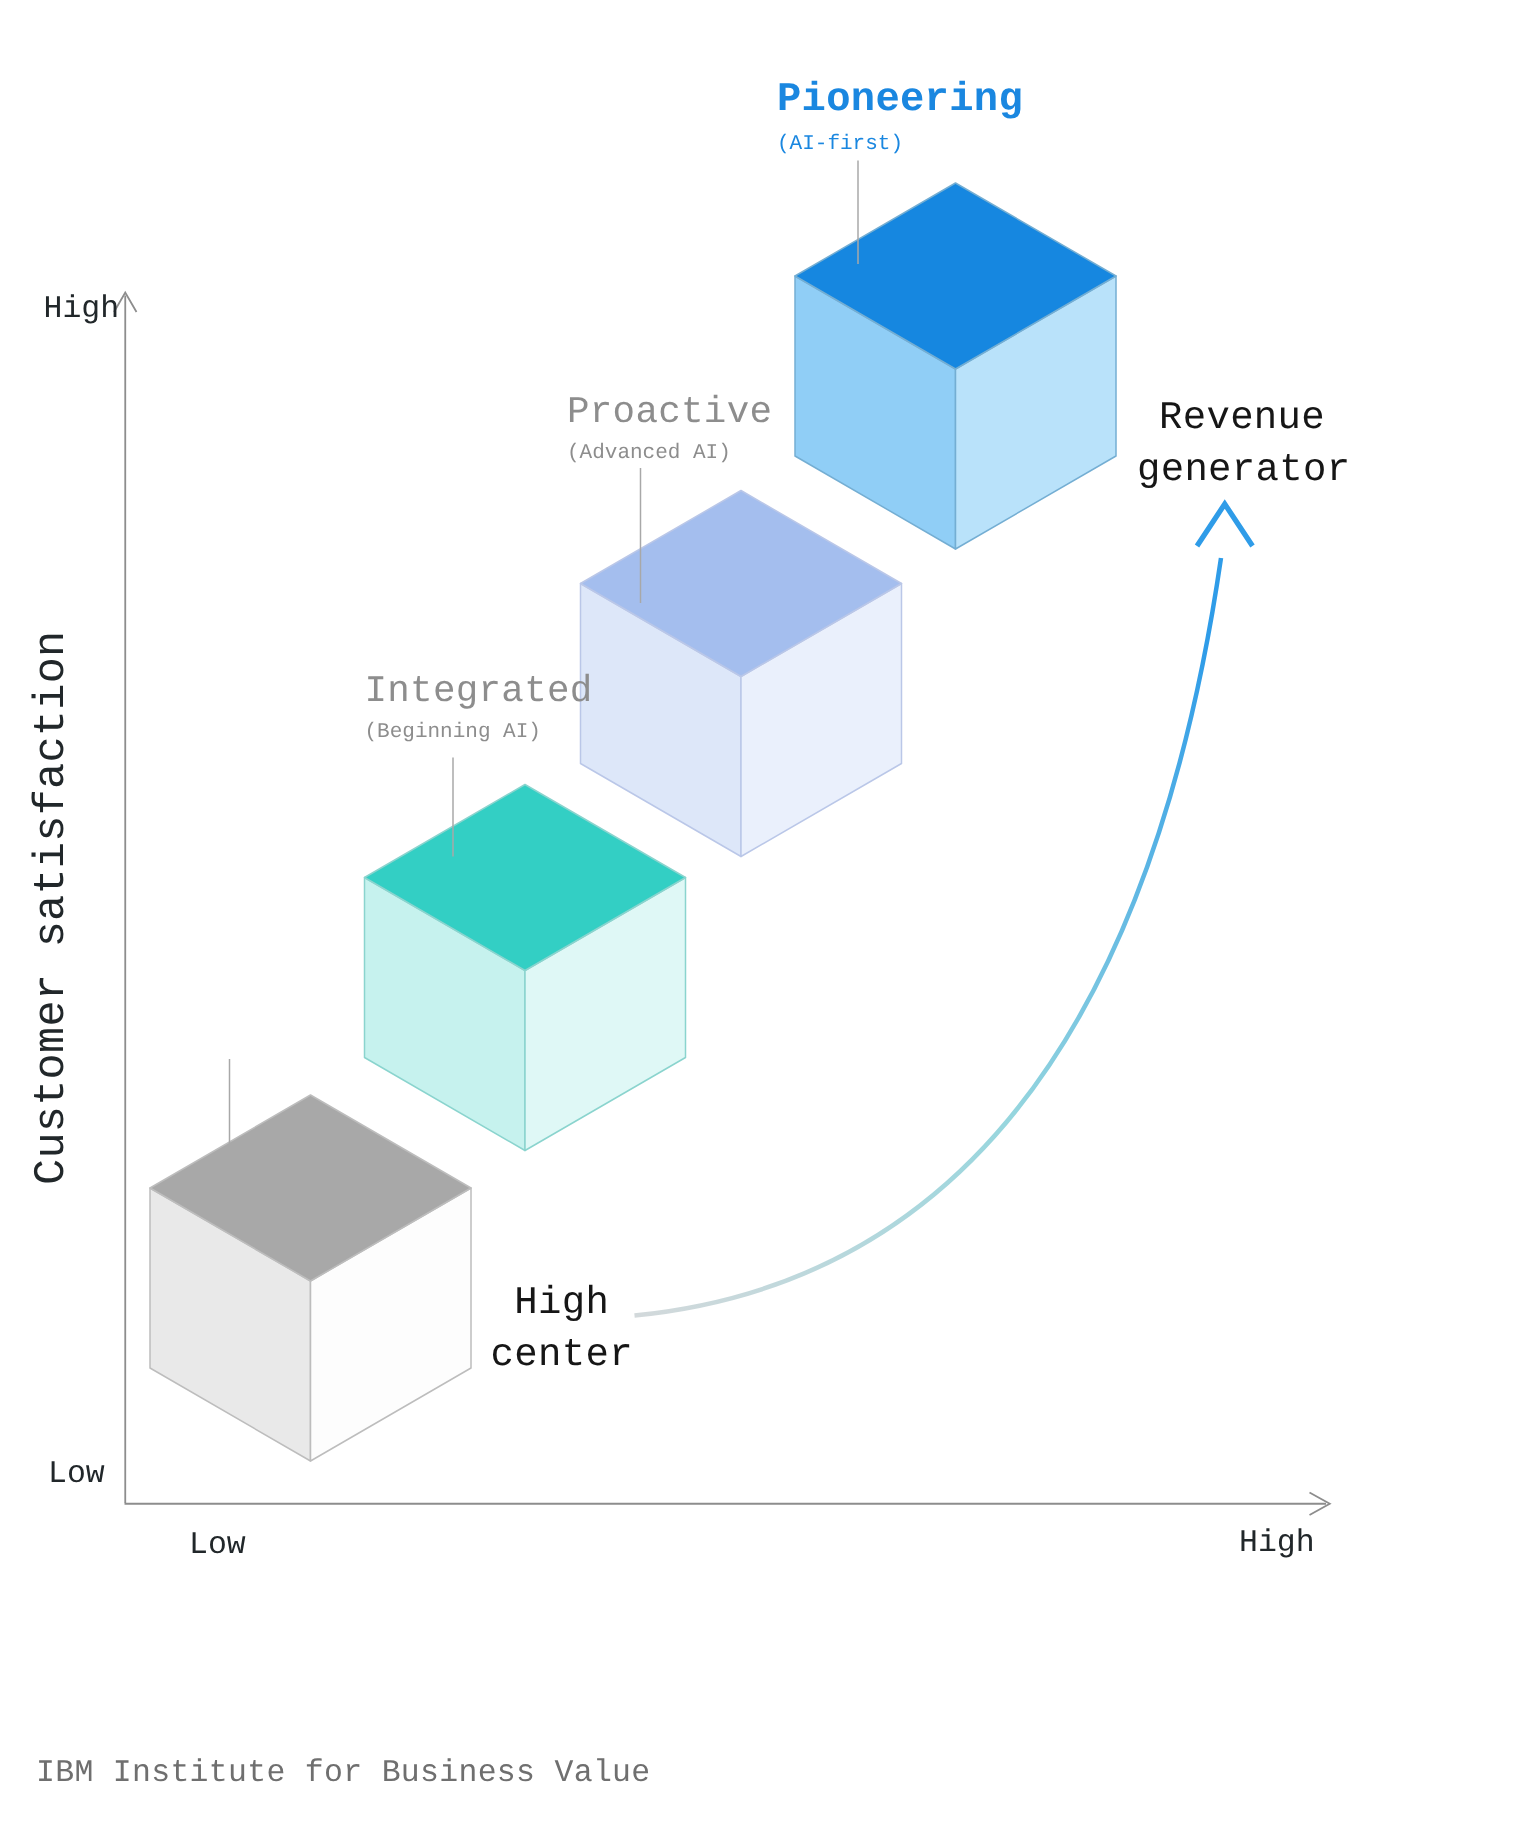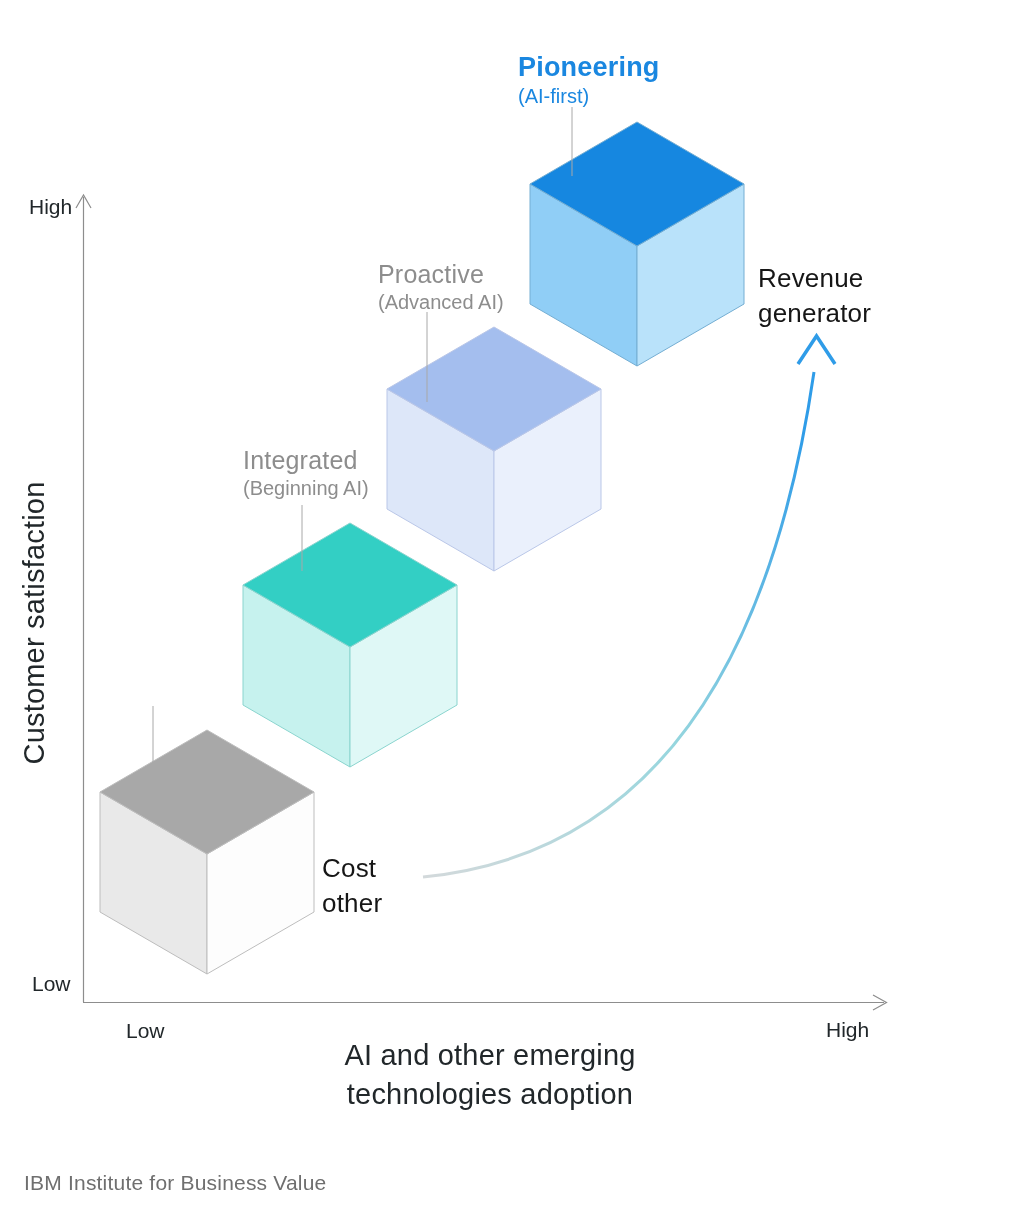--- a/index.html
+++ b/index.html
@@ -2,56 +2,57 @@
 <html><head>
 <meta charset="utf-8">
 <style>
   * { margin: 0; padding: 0; box-sizing: border-box; }
   html, body { background: #ffffff; }
   .canvas {
     position: relative;
     width: 962px;
     height: 1227px;
     background: #ffffff;
-    font-family: Liberation Sans, sans-serif;
+    font-family: Liberation Mono, monospace;
     overflow: hidden;
   }
   svg.layer {
     position: absolute;
     left: 0; top: 0;
     width: 1014px; height: 1227px;
   }
   .abs { position: absolute; }
 
   
   .stage-label .stage-name {
     font-size: 25px;
     line-height: 31px;
     color: #8d8d8d;
     letter-spacing: 0.2px;
   }
   .stage-label .stage-qualifier {
-    font-size: 20px;
+    font-size: 14px;
     line-height: 25px;
     color: #8d8d8d;
   }
   
   .stage-label.highlight .stage-name {
     font-size: 27px;
     line-height: 34px;
     font-weight: 600;
     color: #1a87e0;
   }
   .stage-label.highlight .stage-qualifier { color: #1a87e0; }
 
   .annotation {
     font-size: 26px;
     line-height: 35px;
     color: #161616;
     letter-spacing: 0.2px;
+    text-align: center;
   }
 
   .tick {
     font-size: 21px;
     line-height: 27px;
     color: #21272a;
     margin-left: 12px;
   }
 
   .axis-title {
@@ -153,28 +154,24 @@
     <div class="stage-qualifier">(Advanced AI)</div>
   </div>
 
   <div class="abs stage-label" style="left:243px; top:445px;">
     <div class="stage-name">Integrated</div>
     <div class="stage-qualifier">(Beginning AI)</div>
   </div>
 
 
   <div class="abs annotation" style="left:758px; top:261px; width:140px;">Revenue generator</div>
-  <div class="abs annotation" style="left:322px; top:851px; width:105px;">Cost other</div>
+  <div class="abs annotation" style="left:322px; top:851px; width:105px;">High center</div>
 
   <div class="abs tick" style="left:17px; top:193px;">High</div>
   <div class="abs tick" style="left:20px; top:970px;">Low</div>
   <div class="abs tick" style="left:114px; top:1017px;">Low</div>
   <div class="abs tick" style="left:814px; top:1016px;">High</div>
 
   <div class="abs axis-title y-axis-title">Customer satisfaction</div>
-  <div class="abs axis-title x-axis-title">
-    <div>AI and other emerging</div>
-    <div>technologies adoption</div>
-  </div>
 
   <div class="abs footer">IBM Institute for Business Value</div>
 
 </div>
 
 </body></html>

